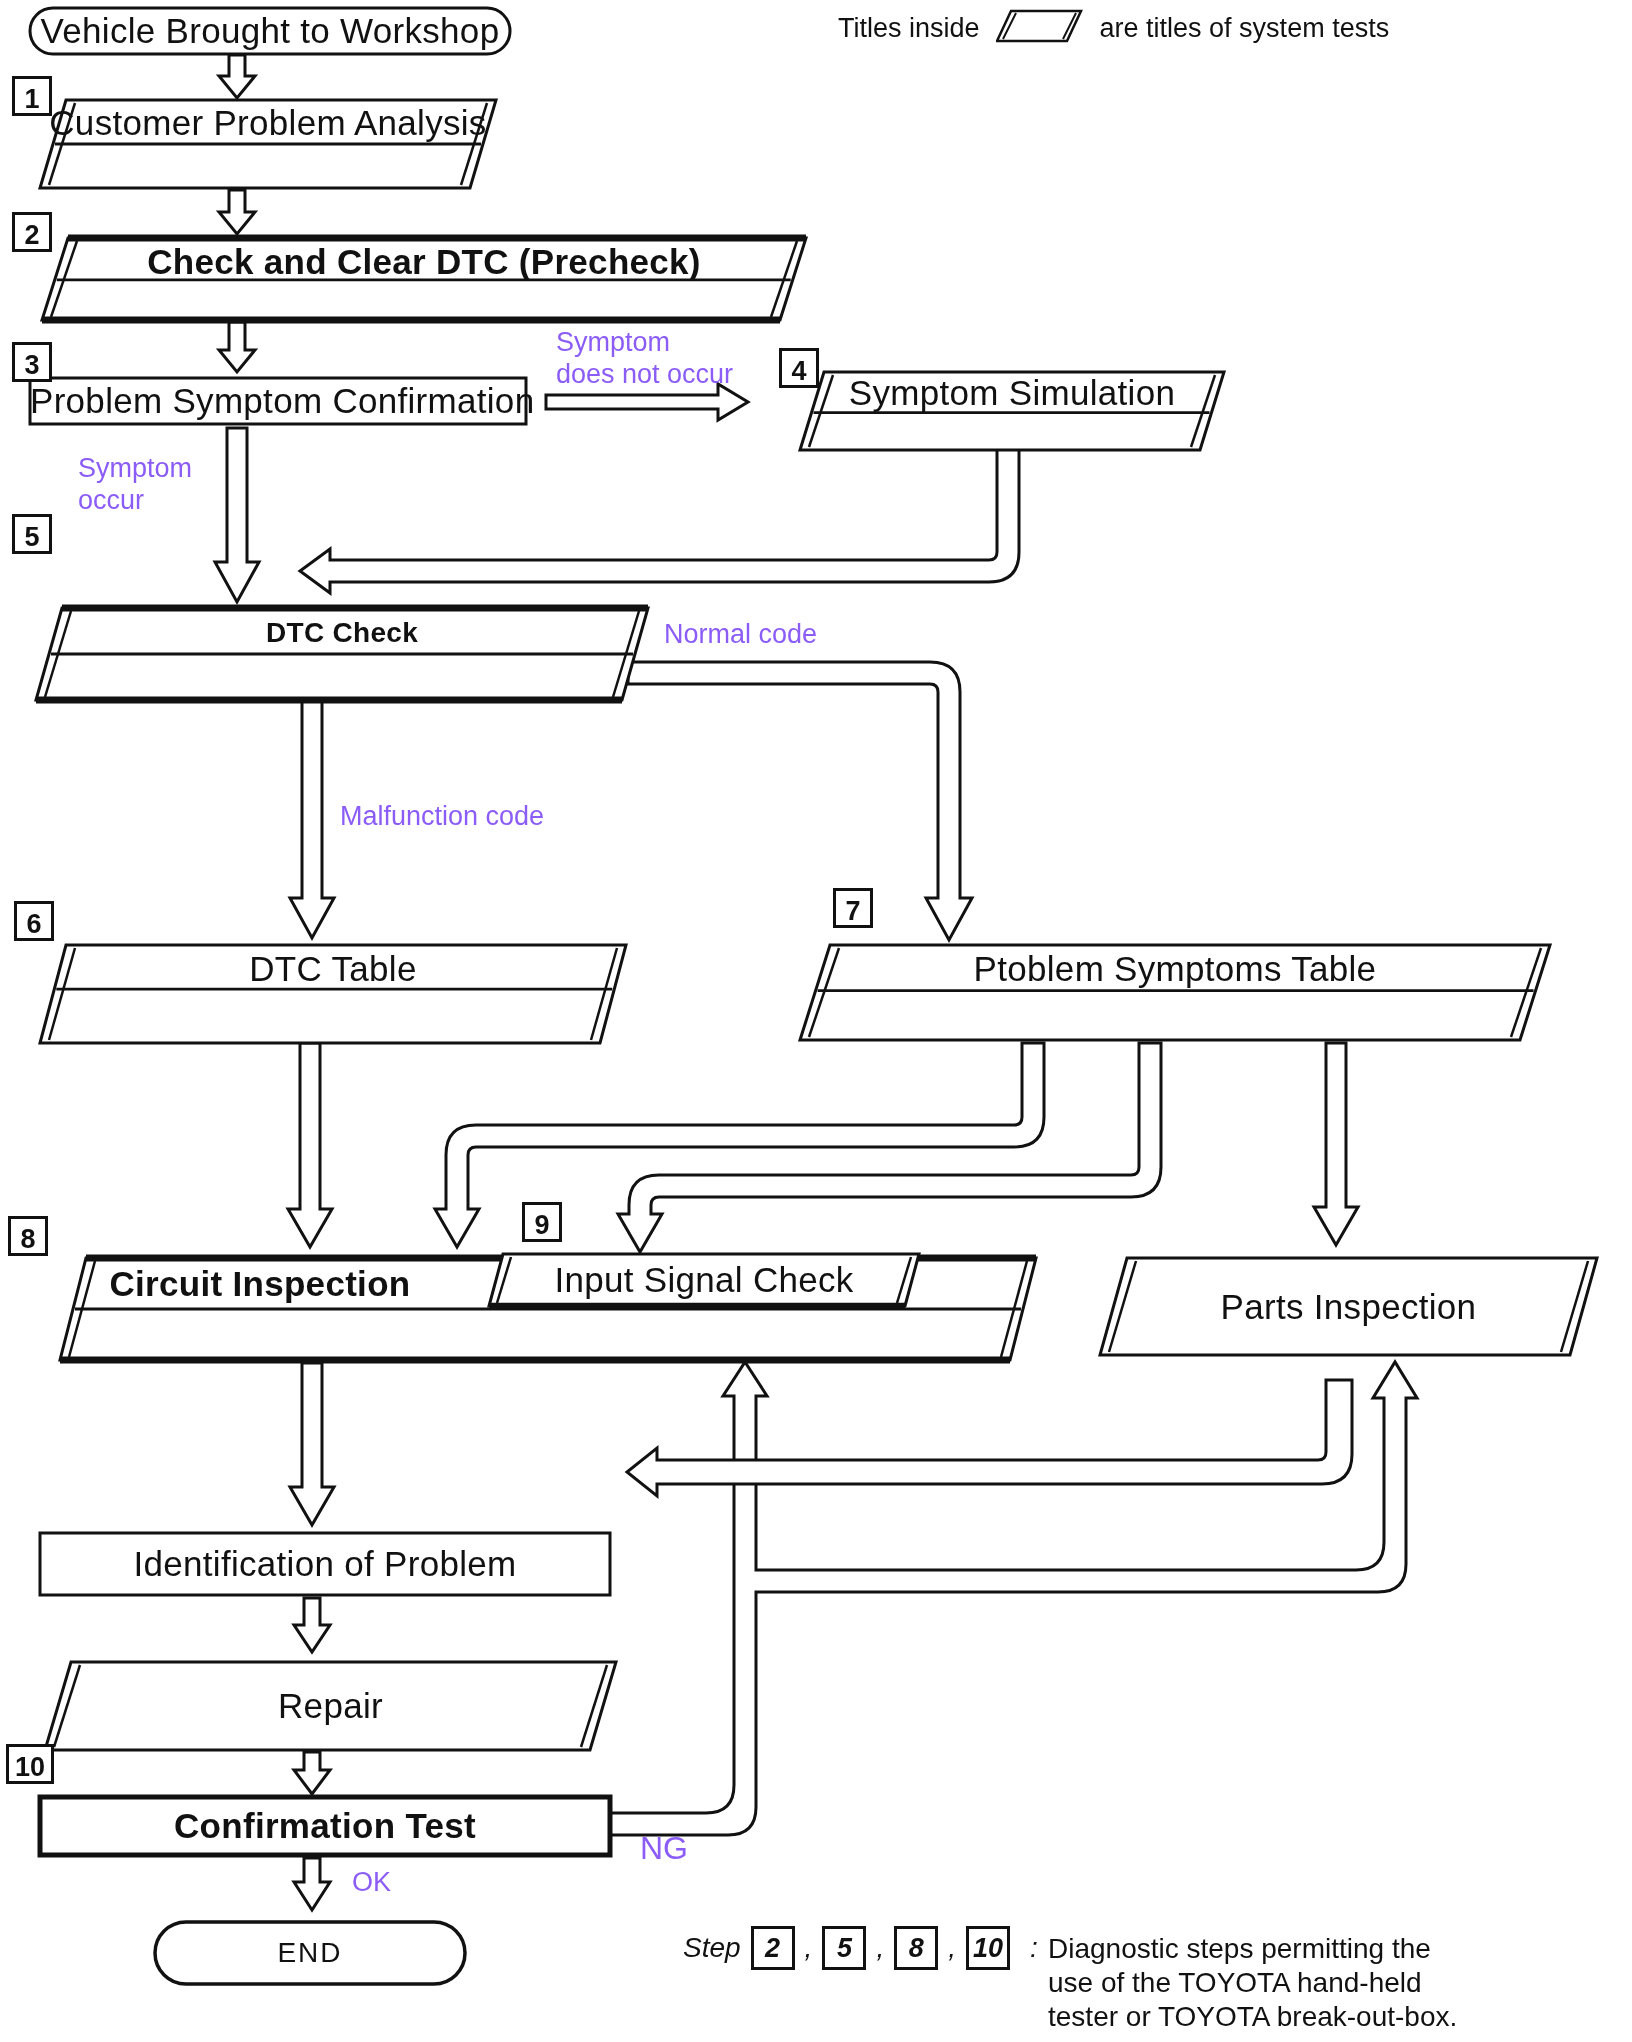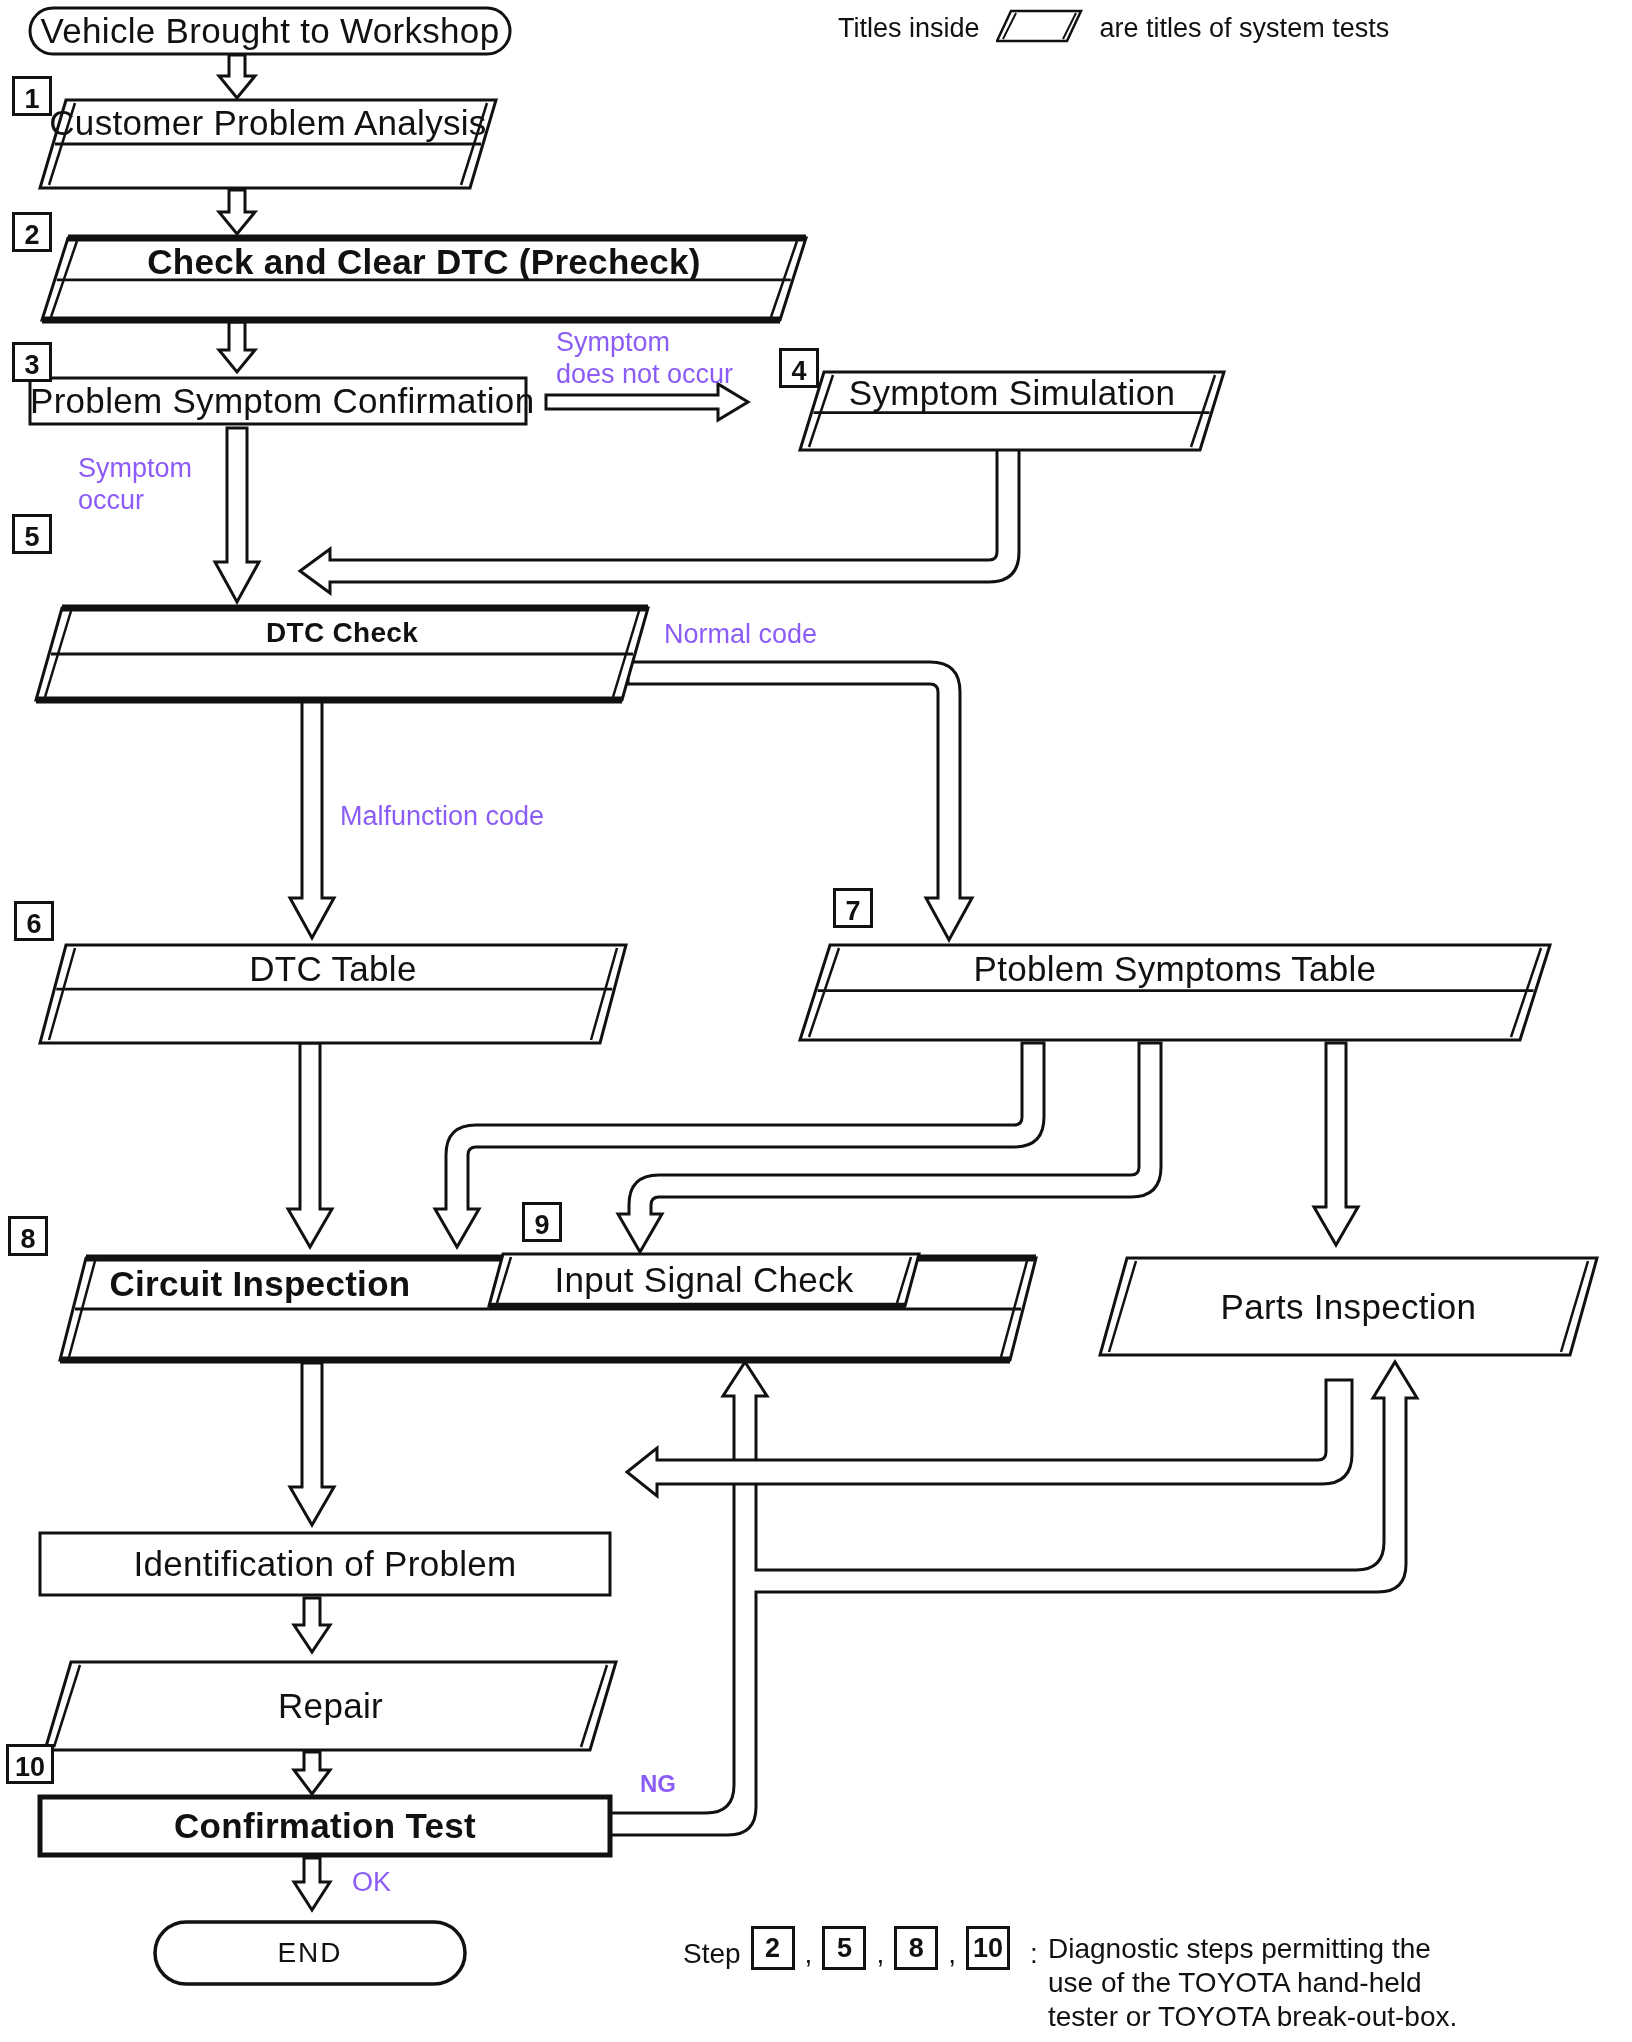--- a/index.html
+++ b/index.html
@@ -6,21 +6,21 @@
   body{width:1632px;height:2042px;position:relative;font-family:"Liberation Sans",sans-serif;color:#111;}
   #canvas{position:absolute;left:0;top:0;width:1632px;height:2042px;}
   svg#shapes{position:absolute;left:0;top:0;}
   .lbl{position:absolute;text-align:center;font-size:35px;letter-spacing:.3px;color:#111;white-space:nowrap;}
   .bold{font-weight:700;}
   .med{font-weight:500;}
   .badge{position:absolute;width:40px;height:40px;border:3px solid #111;background:#fff;
          font-size:27px;font-weight:600;text-align:center;line-height:40px;box-sizing:border-box;}
   .ann{position:absolute;font-size:27px;line-height:32px;color:#8b5cf6;white-space:nowrap;}
   #legend{position:absolute;left:838px;top:8px;display:flex;align-items:flex-end;gap:16px;font-size:27px;}
-  #footnote-row{position:absolute;left:683px;top:1926px;display:flex;align-items:flex-end;gap:10px;font-size:28px;}
+  #footnote-row{position:absolute;left:683px;top:1926px;display:flex;align-items:center;gap:10px;font-size:28px;font-style:italic;}
   .fbadge{display:inline-block;width:44px;height:44px;border:3px solid #111;box-sizing:border-box;
           text-align:center;line-height:38px;font-size:27px;font-weight:600;background:#fff;}
   #footnote-text{position:absolute;left:1048px;top:1932px;font-size:28px;line-height:34px;white-space:nowrap;}
   .colon{margin-left:10px;}
 </style>
 </head>
 <body>
 
 <div id="canvas">
 
@@ -152,21 +152,21 @@
 <div class="ann" style="left:556px;top:326px">
   <div>Symptom</div>
   <div>does not occur</div>
 </div>
 <div class="ann" style="left:78px;top:452px">
   <div>Symptom</div>
   <div>occur</div>
 </div>
 <div class="ann" style="left:664px;top:618px">Normal code</div>
 <div class="ann" style="left:340px;top:800px">Malfunction code</div>
-<div class="ann" style="left:640px;top:1768px;font-size:24px;font-weight:700">NG</div>
+<div class="ann" style="left:640px;top:1832px;font-size:32px;font-weight:400">NG</div>
 <div class="ann" style="left:352px;top:1866px;font-weight:400">OK</div>
 
 <div id="legend">
   <span>Titles inside</span>
   <svg width="88" height="36" viewBox="0 0 88 36">
     <polygon points="15,3 85,3 71,33 1,33" fill="#fff" stroke="#111" stroke-width="2.5"></polygon>
     <line x1="20" y1="5" x2="7" y2="31" stroke="#111" stroke-width="2"></line>
     <line x1="80" y1="5" x2="67" y2="31" stroke="#111" stroke-width="2"></line>
   </svg>
   <span>are titles of system tests</span>

